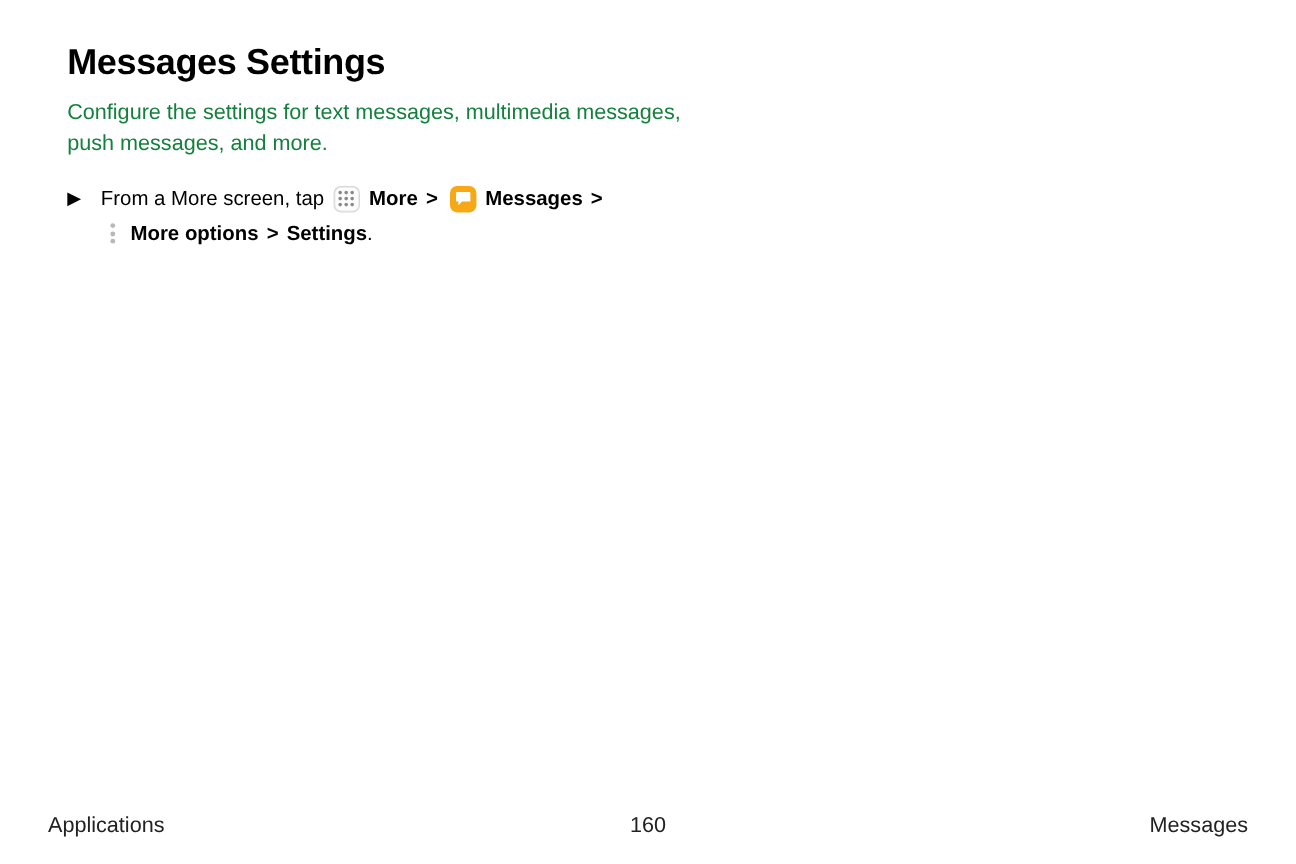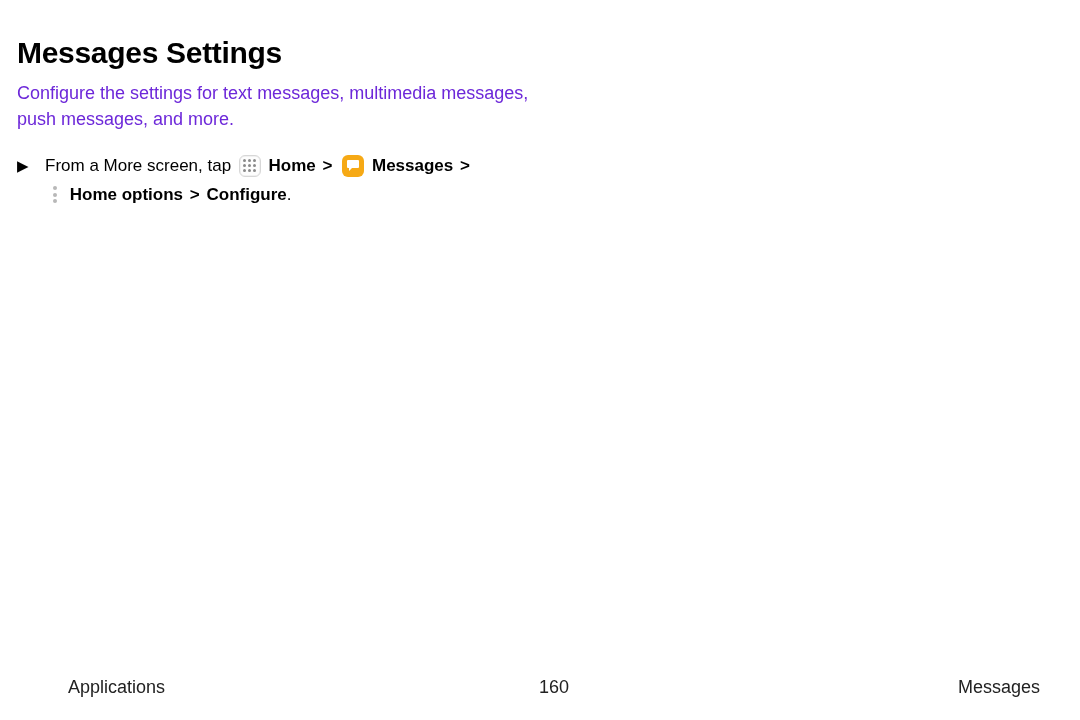--- a/index.html
+++ b/index.html
@@ -9,34 +9,34 @@
     height: 720px;
     background: #ffffff;
     font-family: Arial, Helvetica, sans-serif;
     color: #000;
   }
   .page {
     position: relative;
     width: 1080px;
     height: 720px;
     box-sizing: border-box;
-    padding: 36px 40px 28px 17px;
+    padding: 36px 40px 28px 56px;
   }
   h1.title {
     margin: 0 0 10px 0;
     font-size: 30px;
     font-weight: 800;
     letter-spacing: -0.3px;
   }
   p.desc {
     margin: 0 0 20px 0;
     font-size: 18px;
     line-height: 1.45;
     max-width: 520px;
-    color: #6d28d9;
+    color: #15803d;
   }
   .step {
     display: block;
     font-size: 17px;
     line-height: 1.7;
     padding-left: 28px;
     position: relative;
     max-width: 520px;
   }
   .step .run-marker {
@@ -116,21 +116,20 @@
   .footer {
     position: absolute;
     left: 40px;
     right: 40px;
     bottom: 22px;
     display: flex;
     justify-content: space-between;
     align-items: baseline;
     font-size: 18px;
     color: #222;
-    margin-left: 28px;
   }
   .footer .center {
     position: absolute;
     left: 50%;
     transform: translateX(-50%);
   }
 </style>
 </head>
 <body>
 
@@ -151,39 +150,39 @@
           <span></span>
           <span></span>
         <span></span>
           <span></span>
           <span></span>
         <span></span>
           <span></span>
           <span></span>
       </span>
     </span>
-    <span class="bold">Home</span>
+    <span class="bold">More</span>
     <span class="bold chev">&gt;</span>
 
     <span class="inline-icon msg-icon">
       <svg width="14" height="13" viewBox="0 0 14 13">
         <path d="M2 1 h10 a1 1 0 0 1 1 1 v6 a1 1 0 0 1 -1 1 h-6 l-3 3 v-3 h-1 a1 1 0 0 1 -1 -1 v-6 a1 1 0 0 1 1 -1 z" fill="#ffffff"></path>
       </svg>
     </span>
     <span class="bold">Messages</span>
     <span class="bold chev">&gt;</span>
     <br>
     <span class="inline-icon more-icon">
       <span></span>
         <span></span>
         <span></span>
     </span>
-    <span class="bold">Home options</span>
+    <span class="bold">More options</span>
     <span class="bold chev">&gt;</span>
-    <span class="bold">Configure</span><span>.</span>
+    <span class="bold">Settings</span><span>.</span>
   </div>
 
   <div class="footer">
     <span>Applications</span>
     <span class="center">160</span>
     <span>Messages</span>
   </div>
 
 </div>
 

